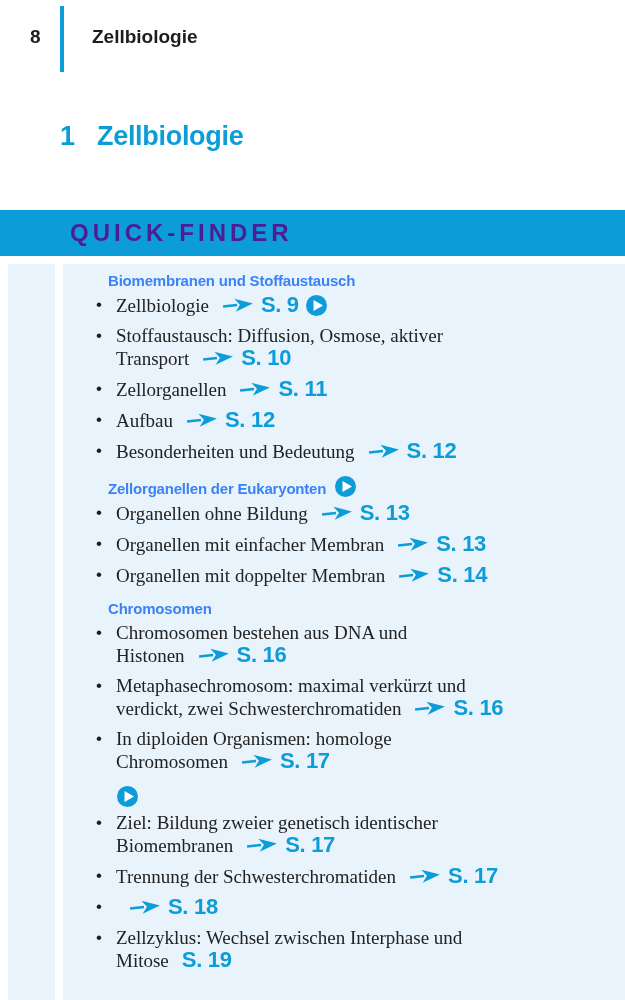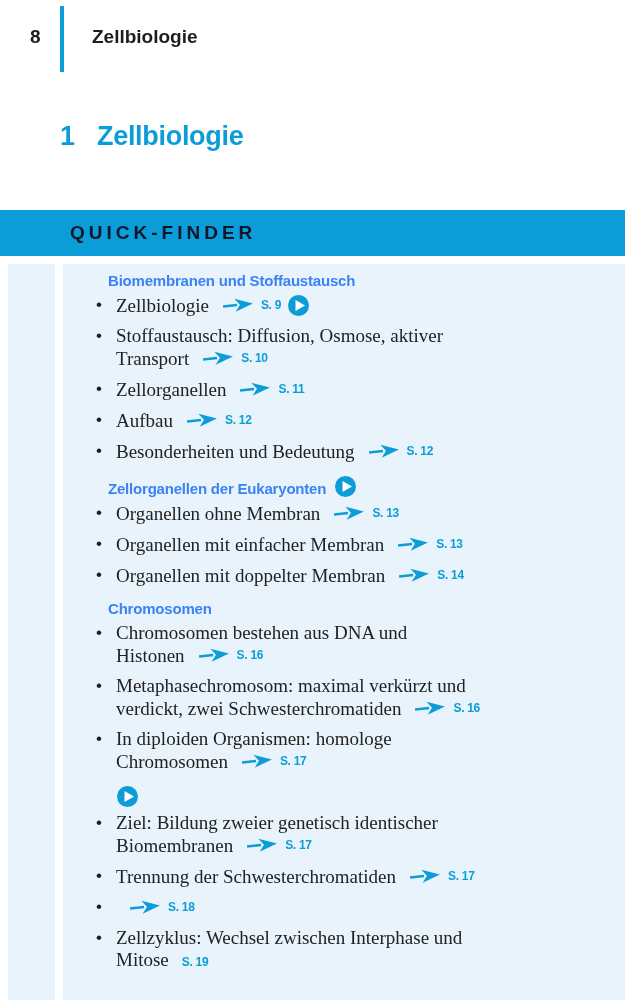--- a/index.html
+++ b/index.html
@@ -13,21 +13,21 @@
   .running-head{position:absolute;top:0;left:0;width:625px;height:90px;}
   .page-num{position:absolute;left:30px;top:26px;font-size:19px;font-weight:bold;}
   .head-rule{position:absolute;left:60px;top:6px;width:4px;height:66px;background:var(--accent);}
   .running-title{position:absolute;left:92px;top:26px;font-size:19px;font-weight:bold;}
   
   .chapter-heading{position:absolute;top:121px;left:0;width:625px;color:var(--accent);font-weight:bold;font-size:27px;letter-spacing:-0.3px;}
   .chapter-num{position:absolute;left:60px;top:0;}
   .chapter-title{position:absolute;left:97px;top:0;}
   
   .banner{position:absolute;top:210px;left:0;width:625px;height:46px;background:var(--accent);}
-  .banner-label{position:absolute;left:70px;top:0;line-height:46px;color:#0f172a;font-weight:bold;font-size:19px;letter-spacing:4px;}
+  .banner-label{position:absolute;left:70px;top:0;line-height:46px;color:#4c1d95;font-weight:bold;font-size:24px;letter-spacing:4px;}
   
   .panel{position:absolute;top:264px;left:8px;right:0;bottom:0;background:var(--panel);}
   .gutter{position:absolute;top:264px;left:55px;width:8px;bottom:0;background:#ffffff;}
   
   .content{position:absolute;left:92px;top:272px;width:492px;}
   .section-title{
     font-size:15px;font-weight:bold;color:#3b82f6;letter-spacing:-0.2px;
     margin:13px 0 5px 16px;
   }
   .section-title:first-child{margin-top:0;}
@@ -36,21 +36,21 @@
     position:relative;padding-left:24px;margin:0 0 8px 0;
     font-family:"Liberation Serif","DejaVu Serif",serif;
     font-size:19px;line-height:22px;color:#222222;
   }
   .bullet{position:absolute;left:4px;top:0;font-family:"Liberation Sans",sans-serif;font-size:17px;color:#1d1d1b;}
   .item-text{white-space:pre-line;}
   .ref{display:inline-flex;align-items:center;margin-left:13px;white-space:nowrap;text-decoration:none;cursor:pointer;}
   .arrow{display:inline-block;vertical-align:-2px;transform:rotate(-6deg);margin-right:8px;}
   .ref b{
     font-family:"Liberation Sans",sans-serif;font-weight:bold;
-    font-size:12px;color:var(--accent);letter-spacing:-0.3px;
+    font-size:22px;color:var(--accent);letter-spacing:-0.3px;
   }
   .play{display:inline-block;vertical-align:-4px;margin-left:7px;cursor:pointer;}
   .section-title .play{vertical-align:-3.5px;margin-left:9px;}
   :root{--accent:#0c9dd9;--panel:#e8f3fb;}
 </style>
 </head>
 <body>
 
 <svg width="0" height="0" style="position:absolute">
   <defs>
@@ -137,21 +137,21 @@
     </li>
   </ul>
 
   <div class="section-title">
     <span>Zellorganellen der Eukaryonten</span><svg class="play" width="21" height="21">
         <use href="#play-shape"></use>
       </svg>
   </div>
   <ul class="items">
     <li>
-      <span class="bullet">•</span><span class="item-text">Organellen ohne Membran</span><span class="ref">
+      <span class="bullet">•</span><span class="item-text">Organellen ohne Bildung</span><span class="ref">
           <svg class="arrow" width="31" height="14">
             <use href="#arrow-shape"></use>
           </svg>
           <b>S. 13</b>
         </span>
     </li>
     <li>
       <span class="bullet">•</span><span class="item-text">Organellen mit einfacher Membran</span><span class="ref">
           <svg class="arrow" width="31" height="14">
             <use href="#arrow-shape"></use>

